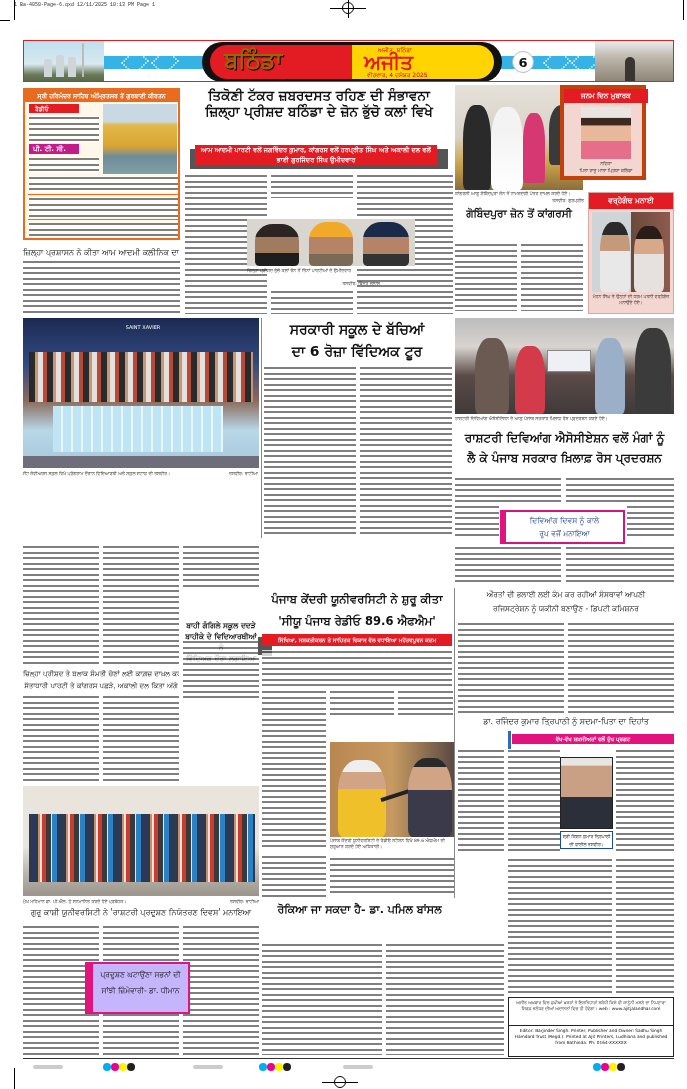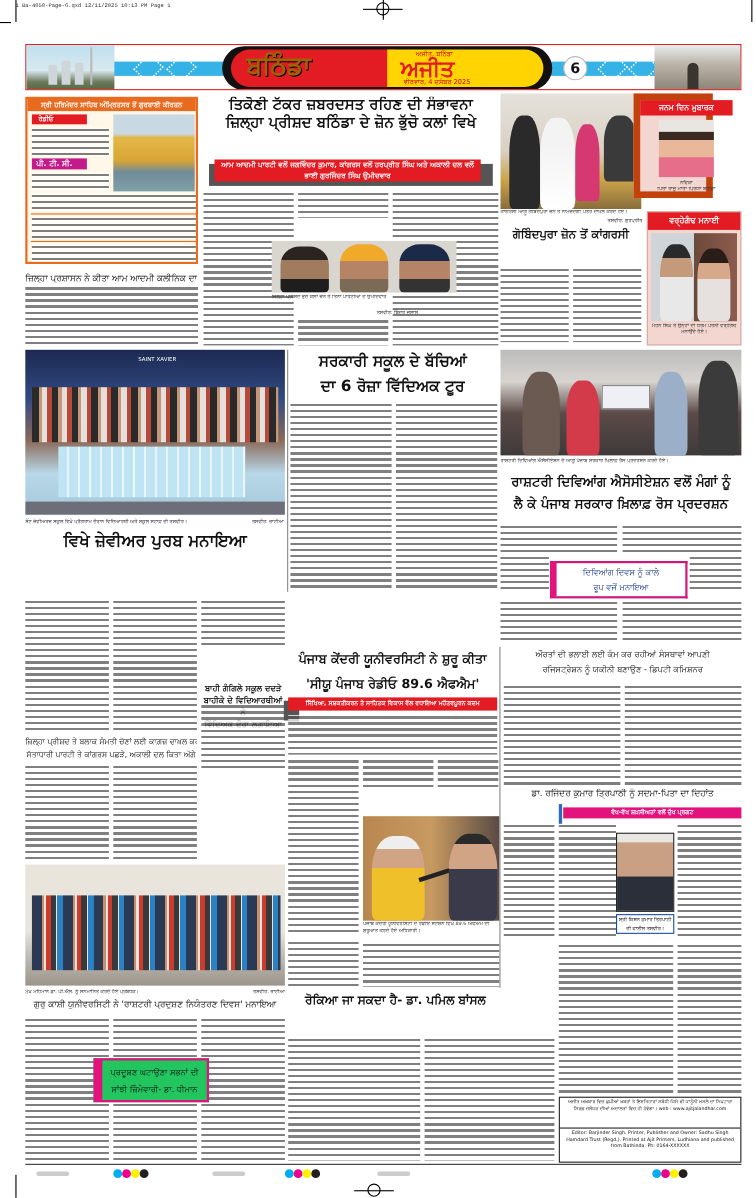--- a/index.html
+++ b/index.html
@@ -114,21 +114,21 @@
   <div class="person" style="left:94px;top:20px;width:30px;height:60px;background:#3a3a3a"></div>
 </div>
 <div class="abs caption" style="left:455px;top:191px;width:128px;white-space:normal;height:12px;line-height:6px">ਕਾਂਗਰਸੀ ਆਗੂ ਗੋਬਿੰਦਪੁਰਾ ਜ਼ੋਨ ਤੋਂ ਨਾਮਜ਼ਦਗੀ ਪੱਤਰ ਦਾਖ਼ਲ ਕਰਦੇ ਹੋਏ।</div>
 <div class="abs caption" style="left:540px;top:198px;width:44px;text-align:right">ਤਸਵੀਰ: ਗੁਰਪ੍ਰੀਤ</div>
 <div class="abs hl" style="left:455px;top:205px;width:128px;font-size:10.5px;line-height:17px">
   <div>ਗੋਬਿੰਦਪੁਰਾ ਜ਼ੋਨ ਤੋਂ ਕਾਂਗਰਸੀ</div>
 </div>
 <div class="abs txt lines" style="left:455px;top:243px;width:62px;height:68px"></div>
 <div class="abs txt lines" style="left:521px;top:243px;width:62px;height:68px"></div>
 
-<div class="abs" style="left:576px;top:85px;width:72px;height:95px;background:#f3d6d0;border:6px solid #c2410c">
+<div class="abs" style="left:560px;top:85px;width:86px;height:95px;background:#f3d6d0;border:4px solid #c2410c">
   <div class="abs" style="left:0;top:0;width:84px;height:14px;background:#e31b23;color:#fff;font-size:7px;text-align:center;line-height:14px;font-weight:bold">ਜਨਮ ਦਿਨ ਮੁਬਾਰਕ</div>
   <div class="abs photo" style="left:17px;top:18px;width:50px;height:52px;background:linear-gradient(#e9e6e2 0%, #e9e6e2 20%, #3a2a22 22%, #3a2a22 35%, #e9b799 36%, #e9b799 65%, #e76e8a 66%)"></div>
   <div class="abs caption" style="left:0;top:72px;width:84px;text-align:center">ਨਵਿਕਾ</div>
   <div class="abs caption" style="left:2px;top:79px;width:80px;text-align:center;white-space:normal;line-height:6px">ਪਿਤਾ ਰਾਜੂ ਮਾਤਾ ਪ੍ਰਿਯਾ ਬਠਿੰਡਾ</div>
 </div>
 
 <div class="abs" style="left:588px;top:192px;width:86px;height:122px;background:#f3d6d0;border:1px solid #d6a8a0">
   <div class="abs" style="left:0;top:0;width:84px;height:16px;background:#e31b23;color:#fff;font-size:7.5px;text-align:center;line-height:16px;font-weight:bold">ਵਰ੍ਹੇਗੰਢ ਮਨਾਈ</div>
   <div class="abs photo" style="left:3px;top:19px;width:78px;height:80px;background:linear-gradient(90deg,#cfd4d8 0%, #cfd4d8 50%, #6b4a3a 50%, #8d5b4e 100%)">
     <div class="person" style="left:8px;top:10px;width:30px;height:70px;background:linear-gradient(#2a2a2a 18%, #c49a7b 18%, #c49a7b 42%, #e8e8e8 42%)"></div>
@@ -139,21 +139,20 @@
 
 <div class="abs photo" style="left:23px;top:318px;width:236px;height:150px;background:linear-gradient(#1c2a52 0%, #324a82 30%, #8a6a5a 55%, #b8d8e8 75%, #a5c7da 100%)">
   <div class="abs" style="left:90px;top:6px;width:60px;height:8px;color:#fff;font-size:5px;text-align:center">SAINT XAVIER</div>
   <div class="abs" style="left:6px;top:34px;width:224px;height:50px;background:repeating-linear-gradient(90deg,#2a2a2a 0 6px,#c6967a 6px 9px,#e5e0dc 9px 14px,#b54a3a 14px 18px)"></div>
   <div class="abs" style="left:30px;top:88px;width:170px;height:46px;background:repeating-linear-gradient(90deg,#bfe4f4 0 8px,#e9f6fb 8px 10px)"></div>
   <div class="abs" style="left:0;top:138px;width:236px;height:12px;background:#6e6e7a"></div>
 </div>
 <div class="abs caption" style="left:23px;top:471px;width:200px">ਸੇਂਟ ਜ਼ੇਵੀਅਰਜ ਸਕੂਲ ਵਿਖੇ ਪ੍ਰੋਗਰਾਮ ਦੌਰਾਨ ਵਿਦਿਆਰਥੀ ਅਤੇ ਸਕੂਲ ਸਟਾਫ਼ ਦੀ ਤਸਵੀਰ।</div>
 <div class="abs caption" style="left:220px;top:471px;width:38px;text-align:right">ਤਸਵੀਰ: ਭਾਟੀਆ</div>
 <div class="abs hl" style="left:23px;top:480px;width:236px;font-size:15px;line-height:22px">
-  <div>ਵਿਖੇ ਜ਼ੇਵੀਅਰ ਪੁਰਬ ਮਨਾਇਆ</div>
 </div>
 <div class="abs txt lines" style="left:23px;top:545px;width:76px;height:120px"></div>
 <div class="abs txt lines" style="left:103px;top:545px;width:76px;height:120px"></div>
 <div class="abs txt lines" style="left:183px;top:545px;width:76px;height:44px"></div>
 
 <div class="abs hl" style="left:183px;top:620px;width:76px;font-size:7.5px;font-weight:bold;line-height:11px">
   <div>ਬਾਹੀ ਗੰਗਿਲੇ ਸਕੂਲ ਦਦੜੇ</div>
   <div>ਬਾਹੀਕੇ ਦੇ ਵਿਦਿਆਰਥੀਆਂ ਨੇ</div>
   <div>ਵਿੱਦਿਅਕ ਦੌਰਾ ਲਗਾਇਆ</div>
 </div>
@@ -252,21 +251,21 @@
 
 <div class="abs photo" style="left:23px;top:786px;width:236px;height:110px;background:linear-gradient(#e9e4dc 0%, #e9e4dc 55%, #c2bdb4 75%, #9a948b 100%)">
   <div class="abs" style="left:6px;top:28px;width:226px;height:68px;background:repeating-linear-gradient(90deg,#2a3a55 0 9px,#c88f6d 9px 11px,#e9e4dc 11px 13px,#cd3b2e 13px 17px,#3a3a3a 17px 22px,#e9e4dc 22px 23px,#2a82c4 23px 28px)"></div>
 </div>
 <div class="abs caption" style="left:23px;top:899px;width:200px">ਮੁੱਖ ਮਹਿਮਾਨ ਡਾ. ਪੀ.ਐੱਲ. ਨੂੰ ਸਨਮਾਨਿਤ ਕਰਦੇ ਹੋਏ ਪ੍ਰਬੰਧਕ।</div>
 <div class="abs caption" style="left:222px;top:899px;width:37px;text-align:right">ਤਸਵੀਰ: ਭਾਟੀਆ</div>
 <div class="abs hl" style="left:23px;top:908px;width:236px;font-size:8px;font-weight:normal;white-space:nowrap">ਗੁਰੂ ਕਾਸ਼ੀ ਯੂਨੀਵਰਸਿਟੀ ਨੇ 'ਰਾਸ਼ਟਰੀ ਪ੍ਰਦੂਸ਼ਣ ਨਿਯੰਤਰਣ ਦਿਵਸ' ਮਨਾਇਆ</div>
 <div class="abs txt lines" style="left:23px;top:925px;width:76px;height:130px"></div>
 <div class="abs txt lines" style="left:103px;top:925px;width:76px;height:130px"></div>
 <div class="abs txt lines" style="left:183px;top:925px;width:76px;height:130px"></div>
-<div class="abs pink-box" style="left:85px;top:962px;width:105px;height:40px;background:#22c55e;border-color:#e2137d;border-left:8px solid #e2137d">
+<div class="abs pink-box" style="left:85px;top:962px;width:105px;height:52px;background:#c4b5fd;border-color:#e2137d;border-left:8px solid #e2137d">
   <div class="hl" style="font-size:7.5px;font-weight:normal;line-height:16px;padding-top:3px;white-space:nowrap">ਪ੍ਰਦੂਸ਼ਣ ਘਟਾਉਣਾ ਸਭਨਾਂ ਦੀ</div>
   <div class="hl" style="font-size:7.5px;font-weight:normal;line-height:16px;white-space:nowrap">ਸਾਂਝੀ ਜ਼ਿੰਮੇਵਾਰੀ- ਡਾ. ਧੀਮਾਨ</div>
 </div>
 
 <div class="abs hl" style="left:262px;top:900px;width:195px;font-size:11px;line-height:19px;white-space:nowrap">
   <div>ਰੋਕਿਆ ਜਾ ਸਕਦਾ ਹੈ- ਡਾ. ਪਮਿਲ ਬਾਂਸਲ</div>
 </div>
 <div class="abs txt lines" style="left:262px;top:943px;width:120px;height:112px"></div>
 <div class="abs txt lines" style="left:386px;top:943px;width:118px;height:112px"></div>
 

